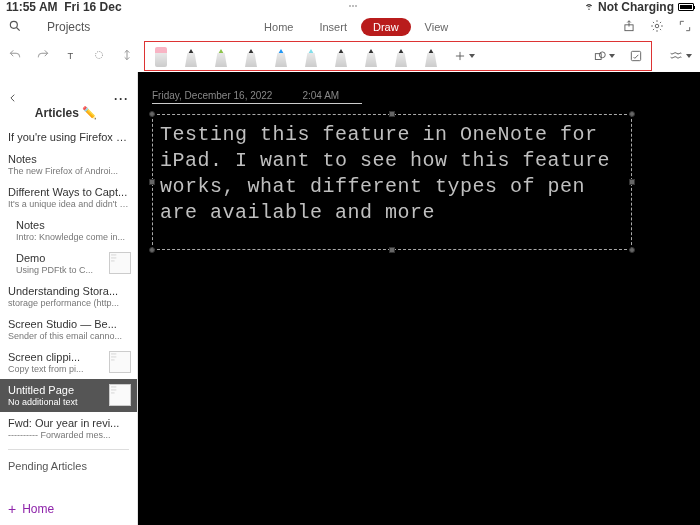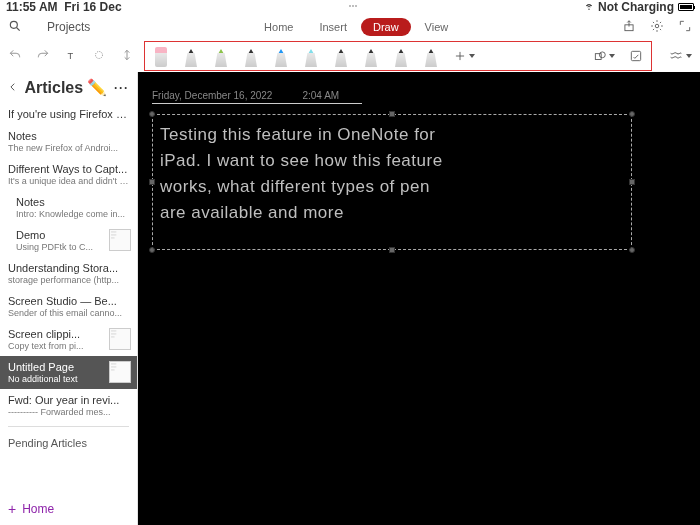--- a/index.html
+++ b/index.html
@@ -27,21 +27,21 @@
 .eraser .body{clip-path:none;border-radius:0 0 2px 2px;height:14px;}
 .plusbox,.shapebox,.linkbox,.menubox{display:flex;align-items:center;gap:2px;}
 .plusbox svg,.shapebox svg,.linkbox svg,.menubox svg{width:14px;height:14px;}
 .caret{width:0;height:0;border-left:3px solid transparent;border-right:3px solid transparent;border-top:4px solid #555;}
 .extra-tool{display:flex;align-items:center;gap:2px;margin-left:6px;}
 .extra-tool svg{width:16px;height:16px;}
 .main{display:flex;height:calc(525px - 14px - 26px - 32px);}
 .sidebar{width:138px;border-right:1px solid #e3e3e3;display:flex;flex-direction:column;}
 .side-head{display:flex;align-items:center;justify-content:space-between;padding:6px 8px;}
 .side-head .back svg{width:10px;height:10px;}
-.side-head .title{font-size:16px;font-weight:600;}
+.side-head .title{font-size:12px;font-weight:600;margin-top:28px;}
 .side-head .more{letter-spacing:1px;font-weight:700;font-size:12px;}
 .item{padding:5px 8px;border-bottom:0;position:relative;}
 .item .t{font-size:11px;font-weight:500;white-space:nowrap;overflow:hidden;text-overflow:ellipsis;}
 .item .s{font-size:9px;color:#777;white-space:nowrap;overflow:hidden;text-overflow:ellipsis;margin-top:1px;}
 .sub{padding-left:16px;}
 .thumb{position:absolute;right:6px;top:5px;width:22px;height:22px;border:1px solid #ccc;background:#fafafa;font-size:3px;line-height:3px;color:#bbb;overflow:hidden;padding:1px;}
 .item.sel{background:#555;}
 .item.sel .t,.item.sel .s{color:#fff;}
 .divider{height:1px;background:#ddd;margin:4px 8px;}
 .pending{padding:6px 8px;font-size:11px;color:#555;}
@@ -49,21 +49,21 @@
 .addpage .plus{font-size:14px;}
 .canvas{flex:1;position:relative;background:#000000;padding:18px 14px;}
 .dateline{display:flex;gap:30px;font-size:10px;color:#888;border-bottom:1px solid #ccc;width:210px;padding-bottom:2px;}
 .inkbox{position:relative;margin-top:10px;width:480px;height:136px;}
 .inkbox .border{position:absolute;inset:0;border:1px dashed #aaa;}
 .handle{position:absolute;width:6px;height:6px;background:#666;border:1px solid #333;}
 .h-tl{top:-3px;left:-3px;border-radius:50%;} .h-tr{top:-3px;right:-3px;border-radius:50%;}
 .h-bl{bottom:-3px;left:-3px;border-radius:50%;} .h-br{bottom:-3px;right:-3px;border-radius:50%;}
 .h-t{top:-3px;left:50%;margin-left:-3px;} .h-b{bottom:-3px;left:50%;margin-left:-3px;}
 .h-l{left:-3px;top:50%;margin-top:-3px;} .h-r{right:-3px;top:50%;margin-top:-3px;}
-.ink{position:absolute;inset:8px;font-family:Liberation Sans, sans-serif;color:#bfbfbf;font-size:17px;line-height:26px;letter-spacing:0.5px;}
+.ink{position:absolute;inset:8px;font-family:Liberation Mono, monospace;color:#bfbfbf;font-size:20px;line-height:26px;letter-spacing:0.5px;}
 .bat{width:16px;height:8px;border:1px solid #000;border-radius:1px;position:relative;display:inline-block;}
 .bat::after{content:'';position:absolute;right:-2px;top:2px;width:1px;height:3px;background:#000;}
 .bat .fill{position:absolute;inset:1px;background:#000;}
 </style>
 </head>
 <body>
 
 <div class="statusbar">
   <div><span>11:55 AM</span>&nbsp;&nbsp;<span>Fri 16 Dec</span></div>
   <div class="dots">

